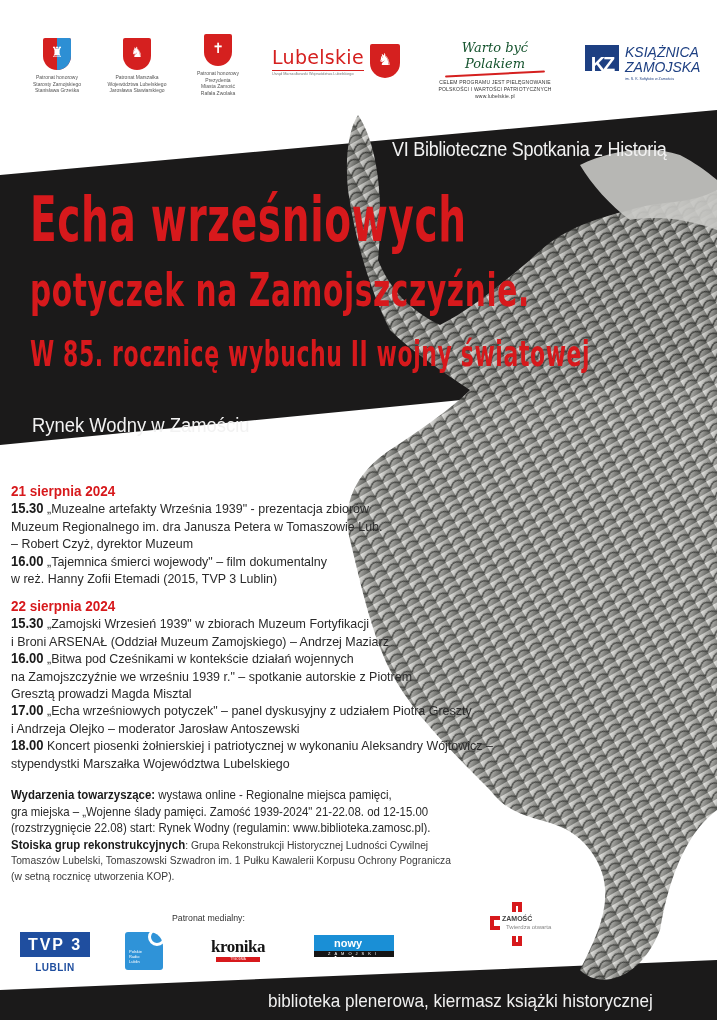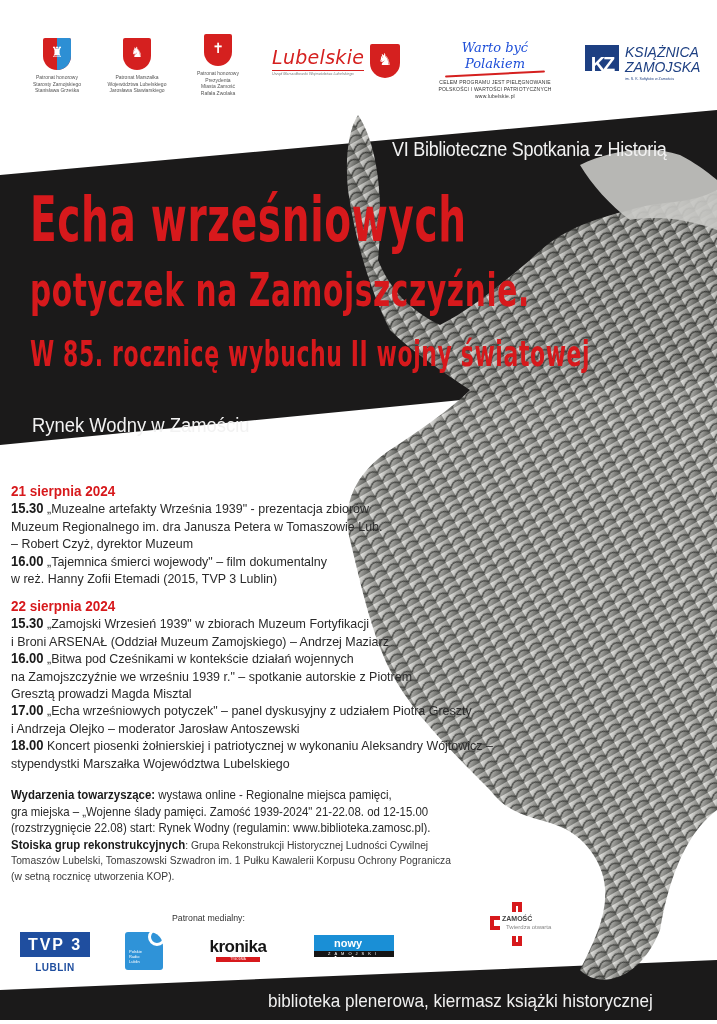--- a/index.html
+++ b/index.html
@@ -11,28 +11,28 @@
   .crest-block { position: absolute; top: 8px; width: 80px; text-align: center; }
   .crest {
     width: 28px; height: 32px; margin: 0 auto 4px;
     border-radius: 2px 2px 14px 14px;
     background: #d5201f; position: relative; overflow: hidden;
   }
   .crest.split::after { content: ""; position: absolute; right: 0; top: 0; width: 50%; height: 100%; background: #2d8fd4; }
   .crest .glyph { position: absolute; left: 0; right: 0; top: 6px; text-align: center; font-size: 14px; color: #fff; z-index: 2; }
   .crest-cap { font-size: 5px; line-height: 6.5px; color: #555; }
 
-  .lubelskie { position: absolute; left: 272px; top: 16px; width: 130px; font-style: italic; }
+  .lubelskie { position: absolute; left: 272px; top: 16px; width: 130px; }
   .lubelskie .word { font-size: 19px; color: #d5201f; font-family: "DejaVu Sans", sans-serif; letter-spacing: 0.3px; }
   .lubelskie .sub { font-size: 3.8px; color: #777; border-top: 1px solid #d5201f; margin-top: 2px; width: 92px; padding-top: 1px; }
   .lub-crest { position: absolute; left: 370px; top: 14px; width: 30px; height: 34px; background: #d5201f; border-radius: 2px 2px 15px 15px; }
   .lub-crest .glyph { position: absolute; left: 0; right: 0; top: 6px; text-align: center; font-size: 16px; color: #fff; }
 
   .warto { position: absolute; left: 430px; top: 10px; width: 130px; text-align: center; }
-  .warto .script { font-family: "DejaVu Serif", serif; font-style: italic; font-size: 13px; color: #1d4ed8; line-height: 16px; }
+  .warto .script { font-family: "DejaVu Serif", serif; font-style: italic; font-size: 13px; color: #14532d; line-height: 16px; }
   .warto .swoosh { height: 2px; background: #d5201f; width: 100px; margin: 1px auto 4px; border-radius: 2px; transform: rotate(-3deg); }
   .warto .cap { font-size: 5px; line-height: 7px; color: #333; letter-spacing: 0.2px; }
 
   .ksiaznica { position: absolute; left: 585px; top: 15px; width: 120px; height: 42px; }
   .kz-mark { position: absolute; left: 0; top: 0; width: 34px; height: 26px; background: #1d3f82; color: #fff; font-weight: bold; font-size: 20px; line-height: 38px; text-align: center; letter-spacing: -2px; }
   .kz-name { position: absolute; left: 40px; top: 0; font-size: 14px; line-height: 15px; color: #1d3f82; font-style: italic; }
   .kz-sub { position: absolute; left: 40px; top: 32px; font-size: 3.6px; color: #1d3f82; }
 
   
   .band-top {
@@ -72,21 +72,21 @@
 
   
   .media-label { position: absolute; left: 172px; top: 912px; font-size: 9.5px; color: #333; transform: scaleX(0.92); transform-origin: left; }
   .tvp { position: absolute; left: 20px; top: 932px; width: 70px; text-align: center; }
   .tvp .box { height: 25px; background: #1f4e9f; color: #fff; font-weight: bold; font-size: 16px; line-height: 25px; letter-spacing: 2px; text-align: center; }
   .tvp .city { font-size: 10px; font-weight: bold; color: #1f4e9f; margin-top: 5px; letter-spacing: 0.5px; }
   .prl { position: absolute; left: 125px; top: 932px; width: 38px; height: 38px; background: #2f93d8; border-radius: 3px 14px 3px 3px; }
   .prl .txt { position: absolute; left: 4px; top: 17px; font-size: 4px; line-height: 5px; color: #fff; }
   .prl .arc { position: absolute; right: -3px; top: -4px; width: 18px; height: 18px; border: 3px solid #fff; border-radius: 50%; }
   .kronika { position: absolute; left: 198px; top: 937px; width: 80px; text-align: center; }
-  .kronika .word { font-family: Liberation Sans, sans-serif; font-weight: bold; font-size: 17px; color: #151515; letter-spacing: -0.5px; }
+  .kronika .word { font-family: Liberation Serif, serif; font-weight: bold; font-size: 17px; color: #151515; letter-spacing: -0.5px; }
   .kronika .bar { height: 5px; width: 44px; margin: 0 auto; background: #d7191c; font-size: 3px; color: #fff; line-height: 5px; }
   .kurier { position: absolute; left: 314px; top: 935px; width: 80px; }
   .kurier .top { height: 16px; background: #1a8fd6; color: #fff; font-size: 11px; font-weight: bold; line-height: 17px; padding-left: 20px; }
   .kurier .bot { height: 6px; background: #151515; color: #fff; font-size: 4px; line-height: 6px; text-align: center; letter-spacing: 4px; }
   .zamosc { position: absolute; left: 488px; top: 902px; width: 72px; height: 44px; }
   .zamosc .bracket { position: absolute; width: 10px; height: 10px; border-style: solid; border-width: 0; }
   .zamosc .b1 { left: 24px; top: 0; border-color: #d7191c; border-top-width: 4px; border-left-width: 4px; border-right-width: 4px; }
   .zamosc .b2 { left: 24px; top: 34px; border-color: #d7191c; border-bottom-width: 4px; border-left-width: 4px; border-right-width: 4px; }
   .zamosc .b3 { left: 2px; top: 14px; border-color: #d7191c; border-left-width: 4px; border-top-width: 4px; border-bottom-width: 4px; height: 14px; }
   .zamosc .name { position: absolute; left: 14px; top: 13px; font-size: 7px; font-weight: bold; color: #444; }

